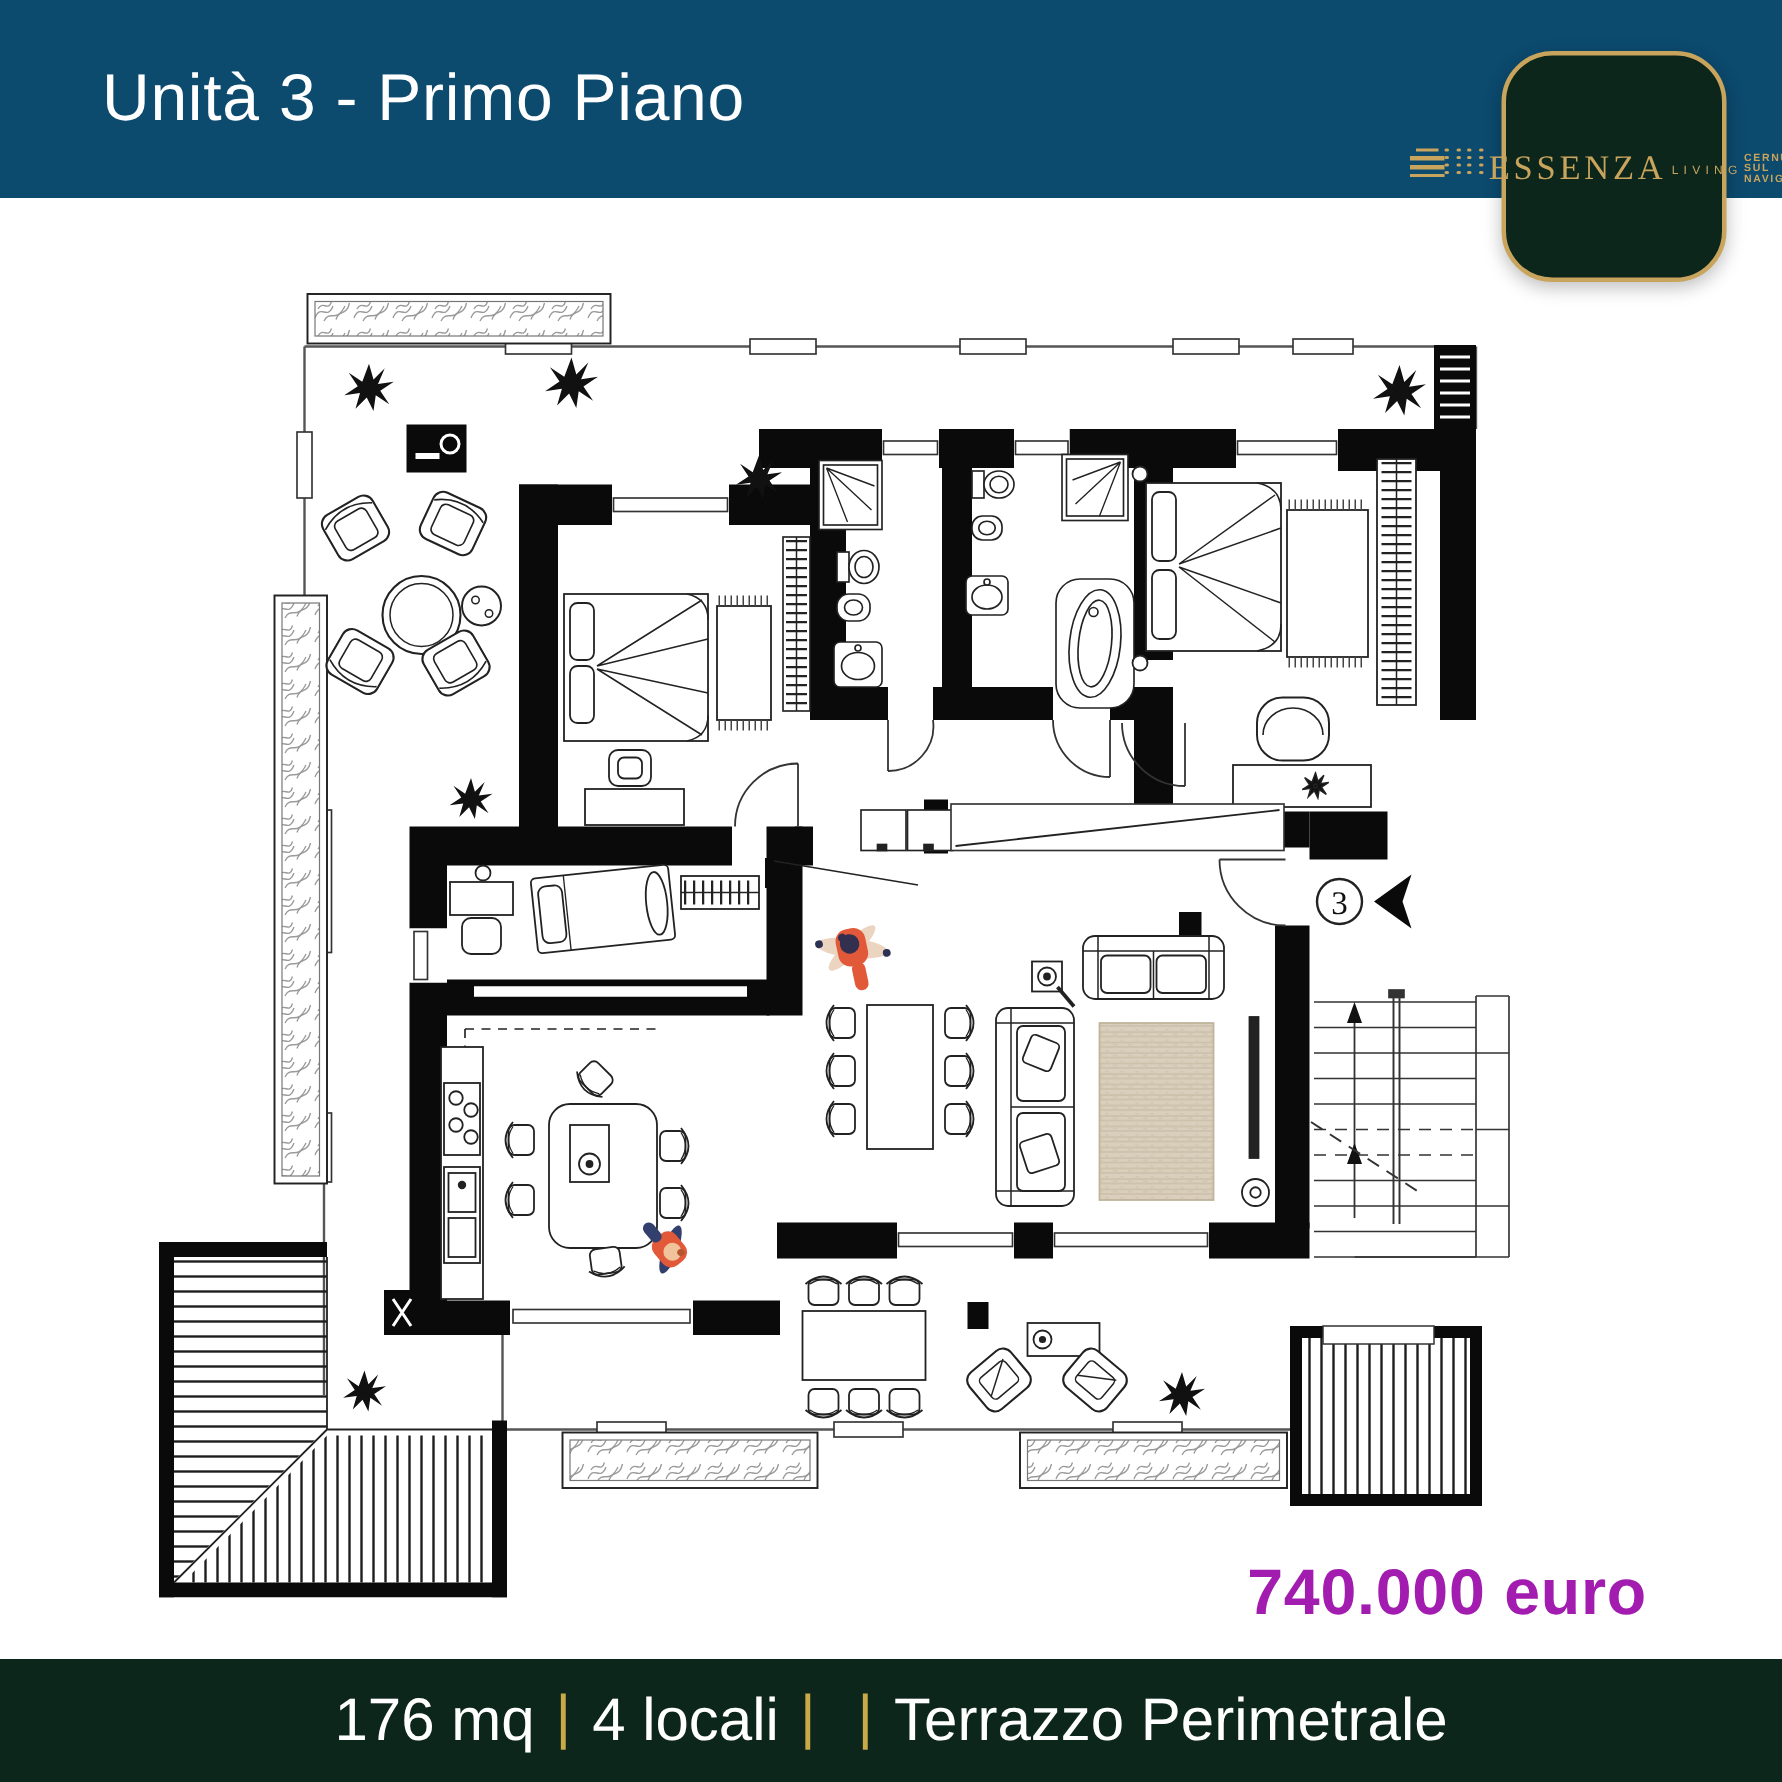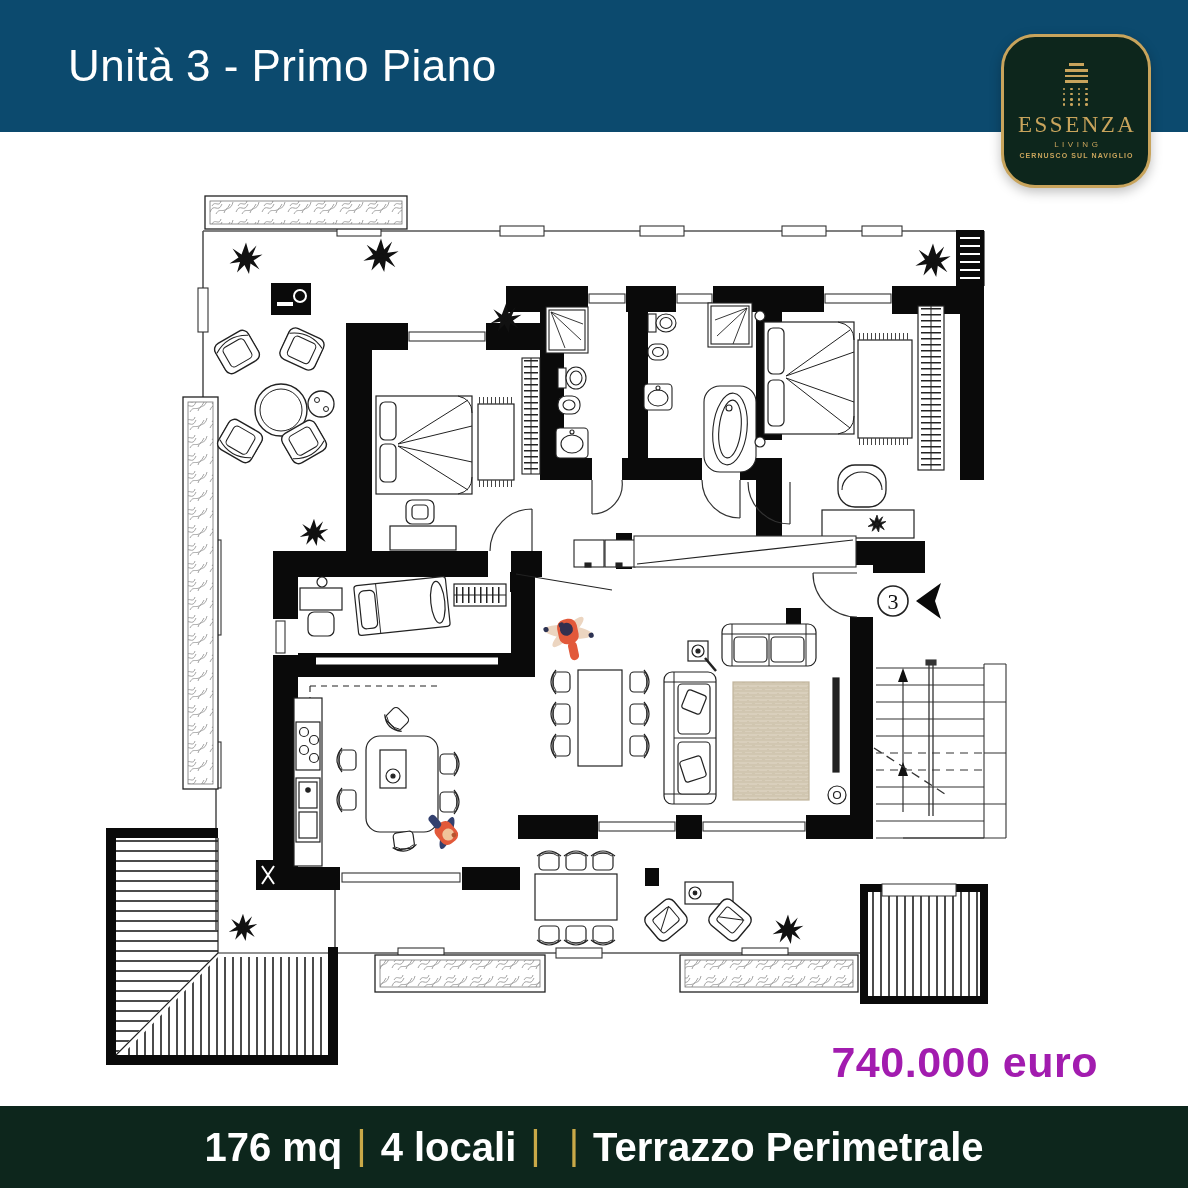--- a/index.html
+++ b/index.html
@@ -6,21 +6,21 @@
   body{width:1188px;height:1188px;position:relative;overflow:hidden;
        font-family:"Liberation Sans",sans-serif;}
 
   
   .header{position:absolute;left:0;top:0;width:1188px;height:132px;background:#0c4a6e;}
   .header h1{margin:0;position:absolute;left:68px;top:0;height:132px;line-height:132px;
              font-size:44px;font-weight:500;color:#ffffff;letter-spacing:.5px;}
 
   
   .logo{position:absolute;left:1001px;top:34px;width:144px;height:148px;background:#0d261c;
-        border:3px solid #c8a45c;border-radius:34px;display:flex;flex-direction:column;
+        border:3px solid #c8a45c;border-radius:34px;display:flex;flex-direction:row;
         align-items:center;justify-content:center;z-index:5;box-shadow:0 4px 12px rgba(0,0,0,.25);}
   .logo-lines{display:flex;flex-direction:column;align-items:center;gap:3px;margin-bottom:5px;}
   .logo-lines i{display:block;height:2.6px;background:#c8a45c;}
   .logo-lines i:nth-child(1){width:15px;}
   .logo-lines i:nth-child(2){width:23px;}
   .logo-lines i:nth-child(3){width:23px;}
   .logo-lines i:nth-child(4){width:23px;}
   .logo-dots{display:grid;grid-template-columns:repeat(4,4px);column-gap:3.5px;row-gap:2.5px;margin-bottom:7px;}
   .logo-dots i{width:2.6px;height:2.6px;border-radius:50%;background:#c8a45c;}
   .logo-brand{font-family:"Liberation Serif",serif;color:#c8a45c;font-size:23px;
@@ -31,21 +31,21 @@
   
   .plan{position:absolute;left:90px;top:185px;width:920px;height:880px;}
 
   
   .price{position:absolute;right:90px;top:1038px;font-size:43px;font-weight:bold;
          color:#a21caf;letter-spacing:.5px;}
 
   
   .footer{position:absolute;left:0;top:1106px;width:1188px;height:82px;background:#0d261c;
           display:flex;align-items:center;justify-content:center;}
-  .footer span{color:#ffffff;font-size:40px;font-weight:700;}
+  .footer span{color:#ffffff;font-size:40px;font-weight:400;}
   .footer .sep{color:#c9a948;margin:0 14px;font-weight:400;transform:translateY(-2px);}
 </style>
 </head>
 <body>
 
 <div class="header">
   <h1>Unità 3 - Primo Piano</h1>
 </div>
 
 <div class="logo">

